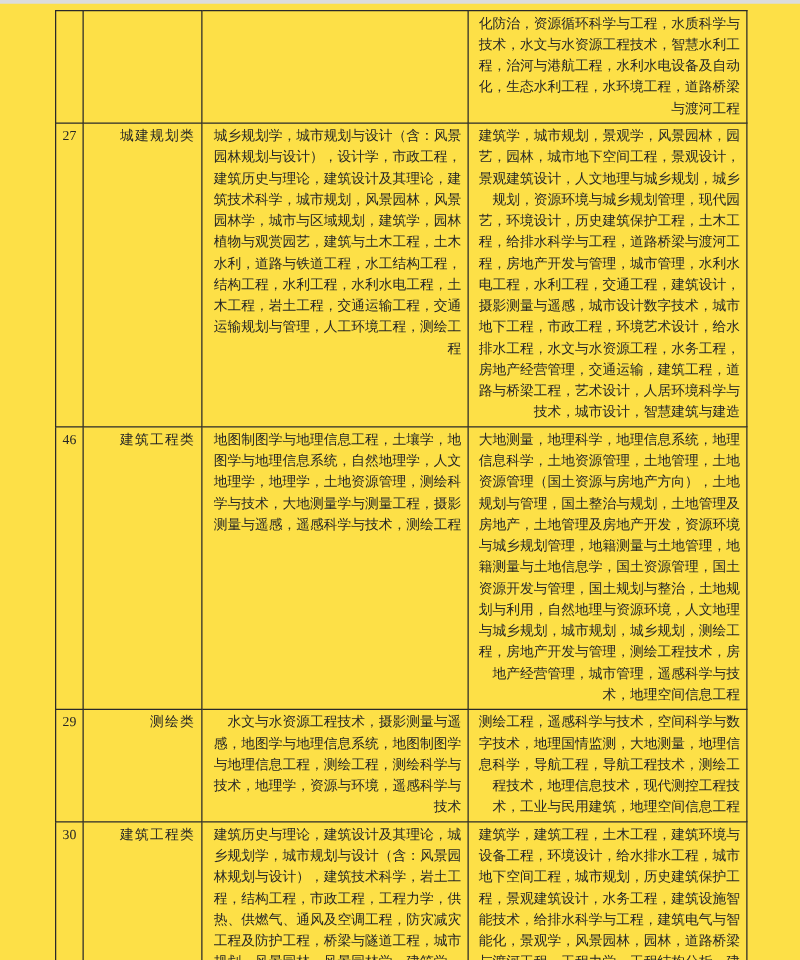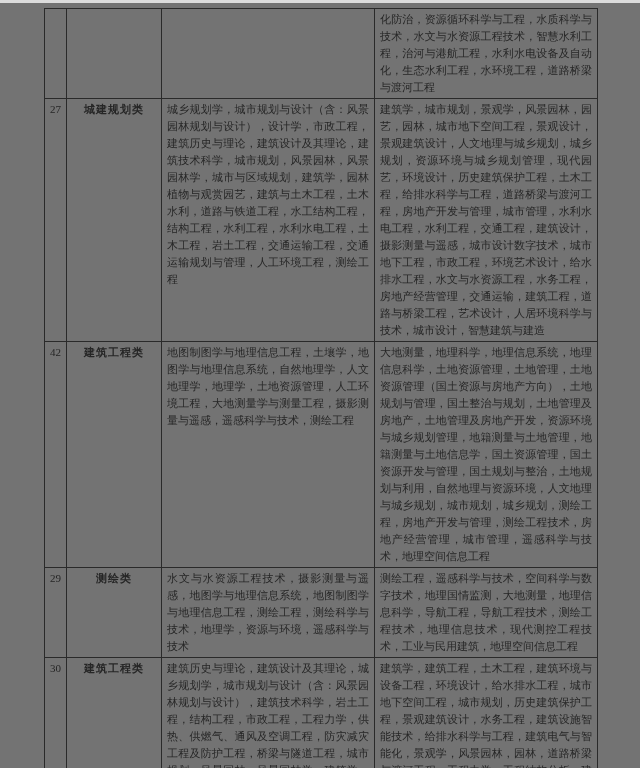--- a/index.html
+++ b/index.html
@@ -1,20 +1,20 @@
 <!DOCTYPE html>
 <html><head>
 <meta charset="utf-8">
 <style>
   html, body { margin: 0; padding: 0; background: #ffffff; }
   .page {
     position: relative;
     width: 640px;
     height: 768px;
-    background: #737373;
+    background: #fde047;
     overflow: hidden;
     font-family: "Liberation Serif", serif;
     color: #262626;
   }
   .top-edge {
     position: absolute;
     top: 0; left: 0;
     width: 640px; height: 3px;
     background: #dcdcdc;
   }
@@ -26,33 +26,34 @@
     border-collapse: collapse;
     table-layout: fixed;
   }
   table.doc-table td {
     border: 1.6px solid #2a2a2a;
     vertical-align: top;
     padding: 2px 5px;
     font-size: 11px;
     line-height: 17px;
     overflow: hidden;
+    text-align: right;
   }
   col.c-num { width: 22px; }
   col.c-cat { width: 95px; }
   col.c-a   { width: 213px; }
   col.c-b   { width: 223px; }
   td.num-cell {
     text-align: center;
     font-size: 12px;
     padding: 3px 1px 2px 1px;
   }
   td.cat-cell {
     text-align: center;
-    font-weight: bold;
+    font-weight: normal;
     font-size: 12.5px;
     letter-spacing: 1px;
     padding-top: 3px;
   }
   td.majors-cell {
     text-align: justify;
     text-justify: inter-ideograph;
   }
   tr.r0 { height: 77px; }
   tr.r1 { height: 220px; }
@@ -80,23 +81,23 @@
         <td class="majors-cell"></td>
         <td class="majors-cell">化防治，资源循环科学与工程，水质科学与技术，水文与水资源工程技术，智慧水利工程，治河与港航工程，水利水电设备及自动化，生态水利工程，水环境工程，道路桥梁与渡河工程</td>
       </tr>
       <tr class="r1">
         <td class="num-cell">27</td>
         <td class="cat-cell">城建规划类</td>
         <td class="majors-cell">城乡规划学，城市规划与设计（含：风景园林规划与设计），设计学，市政工程，建筑历史与理论，建筑设计及其理论，建筑技术科学，城市规划，风景园林，风景园林学，城市与区域规划，建筑学，园林植物与观赏园艺，建筑与土木工程，土木水利，道路与铁道工程，水工结构工程，结构工程，水利工程，水利水电工程，土木工程，岩土工程，交通运输工程，交通运输规划与管理，人工环境工程，测绘工程</td>
         <td class="majors-cell">建筑学，城市规划，景观学，风景园林，园艺，园林，城市地下空间工程，景观设计，景观建筑设计，人文地理与城乡规划，城乡规划，资源环境与城乡规划管理，现代园艺，环境设计，历史建筑保护工程，土木工程，给排水科学与工程，道路桥梁与渡河工程，房地产开发与管理，城市管理，水利水电工程，水利工程，交通工程，建筑设计，摄影测量与遥感，城市设计数字技术，城市地下工程，市政工程，环境艺术设计，给水排水工程，水文与水资源工程，水务工程，房地产经营管理，交通运输，建筑工程，道路与桥梁工程，艺术设计，人居环境科学与技术，城市设计，智慧建筑与建造</td>
       </tr>
       <tr class="r2">
-        <td class="num-cell">42</td>
+        <td class="num-cell">46</td>
         <td class="cat-cell">建筑工程类</td>
-        <td class="majors-cell">地图制图学与地理信息工程，土壤学，地图学与地理信息系统，自然地理学，人文地理学，地理学，土地资源管理，人工环境工程，大地测量学与测量工程，摄影测量与遥感，遥感科学与技术，测绘工程</td>
+        <td class="majors-cell">地图制图学与地理信息工程，土壤学，地图学与地理信息系统，自然地理学，人文地理学，地理学，土地资源管理，测绘科学与技术，大地测量学与测量工程，摄影测量与遥感，遥感科学与技术，测绘工程</td>
         <td class="majors-cell">大地测量，地理科学，地理信息系统，地理信息科学，土地资源管理，土地管理，土地资源管理（国土资源与房地产方向），土地规划与管理，国土整治与规划，土地管理及房地产，土地管理及房地产开发，资源环境与城乡规划管理，地籍测量与土地管理，地籍测量与土地信息学，国土资源管理，国土资源开发与管理，国土规划与整治，土地规划与利用，自然地理与资源环境，人文地理与城乡规划，城市规划，城乡规划，测绘工程，房地产开发与管理，测绘工程技术，房地产经营管理，城市管理，遥感科学与技术，地理空间信息工程</td>
       </tr>
       <tr class="r3">
         <td class="num-cell">29</td>
         <td class="cat-cell">测绘类</td>
         <td class="majors-cell">水文与水资源工程技术，摄影测量与遥感，地图学与地理信息系统，地图制图学与地理信息工程，测绘工程，测绘科学与技术，地理学，资源与环境，遥感科学与技术</td>
         <td class="majors-cell">测绘工程，遥感科学与技术，空间科学与数字技术，地理国情监测，大地测量，地理信息科学，导航工程，导航工程技术，测绘工程技术，地理信息技术，现代测控工程技术，工业与民用建筑，地理空间信息工程</td>
       </tr>
       <tr class="r4">
         <td class="num-cell">30</td>

